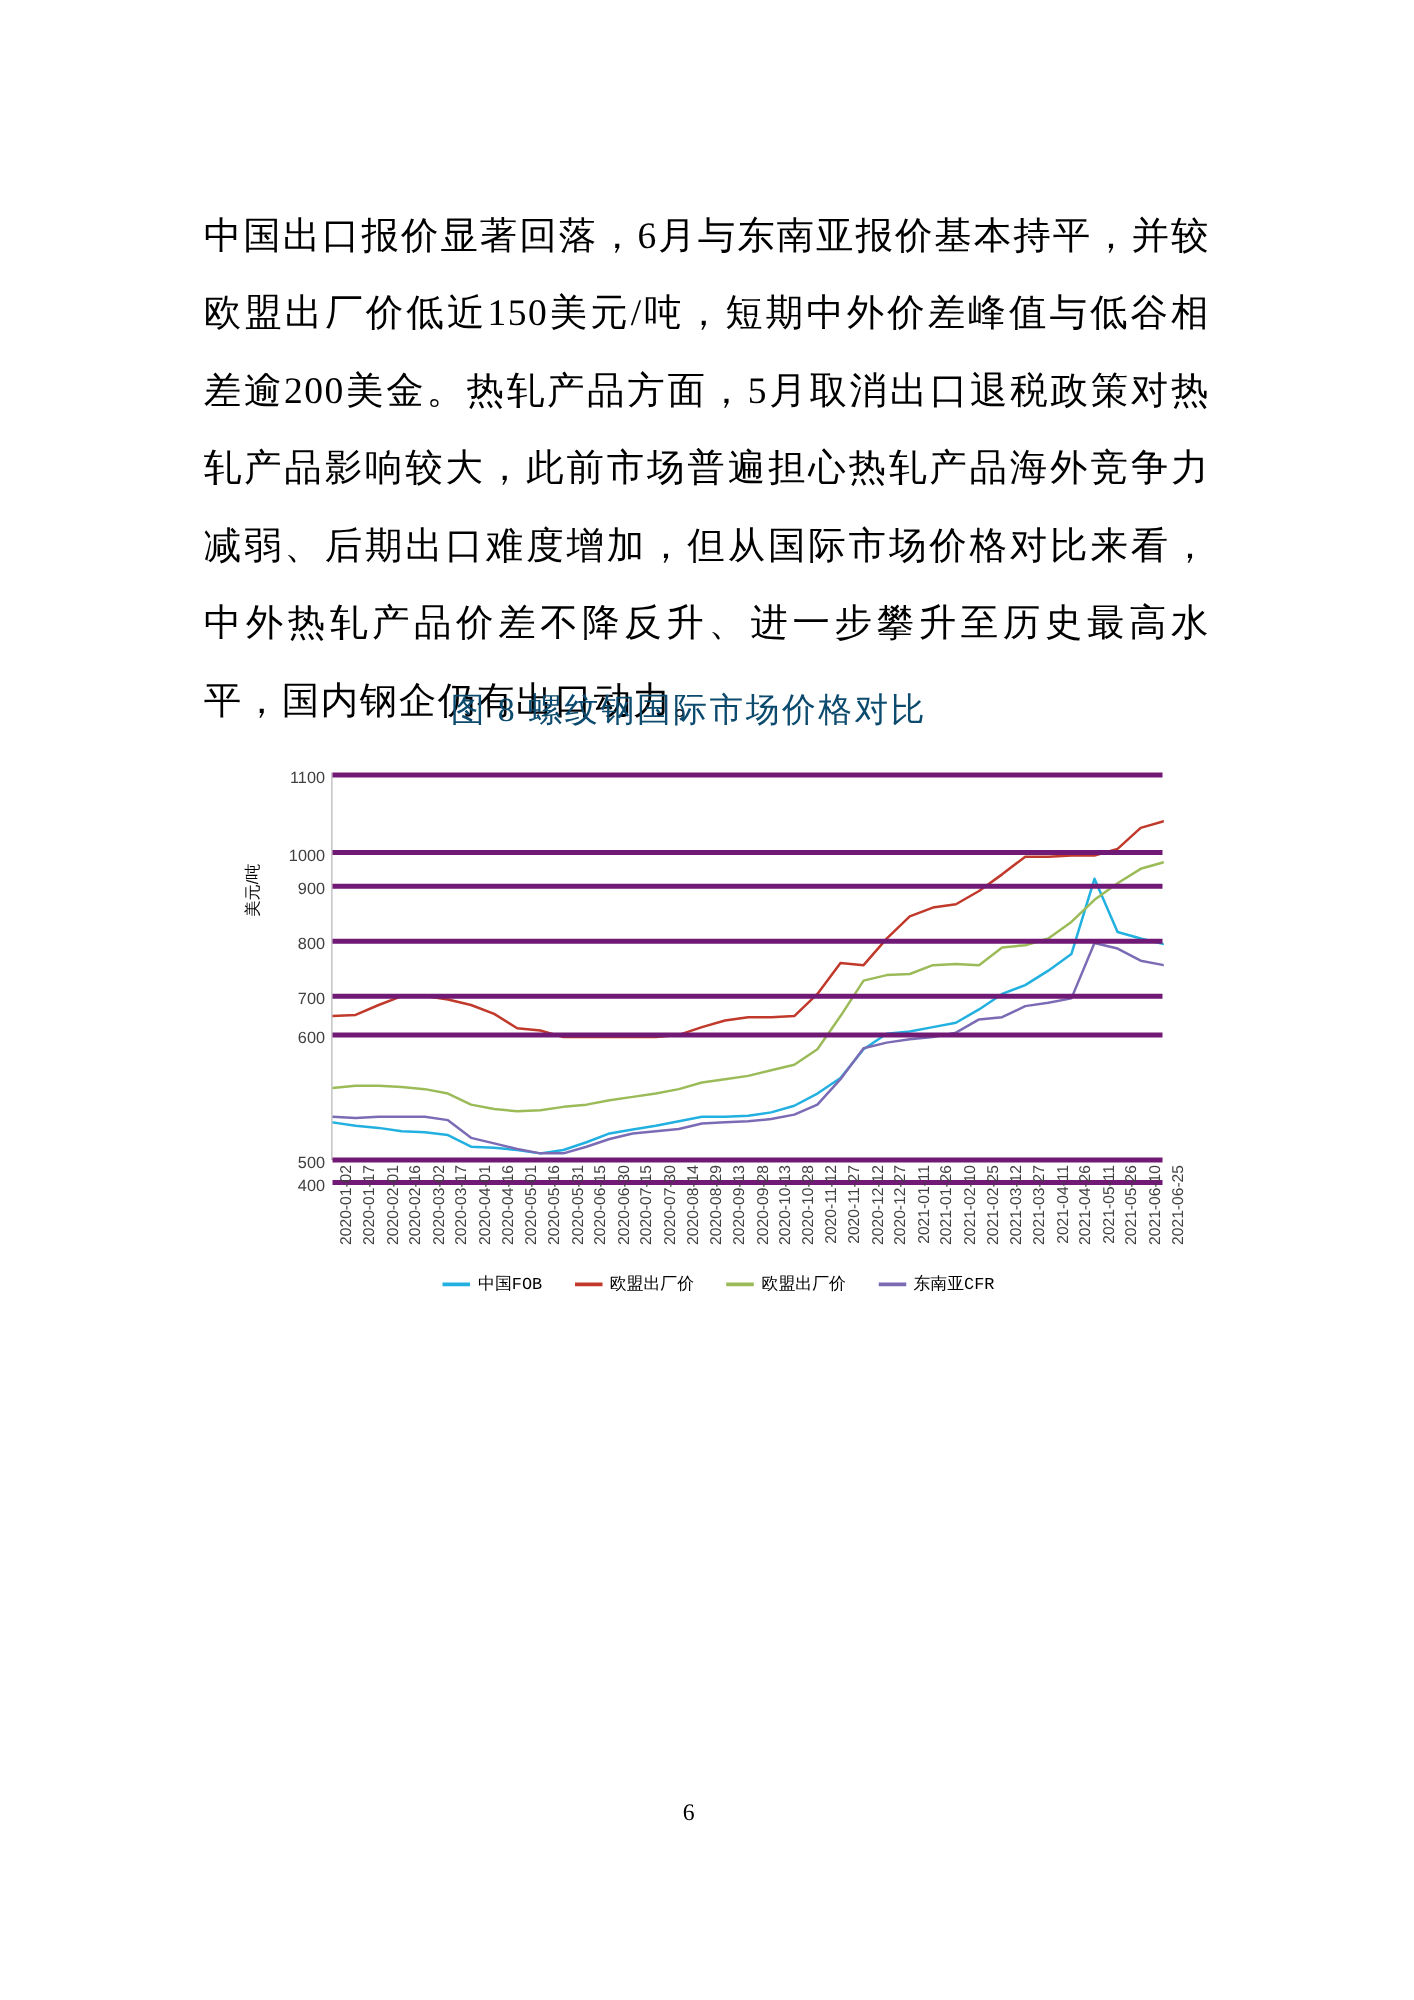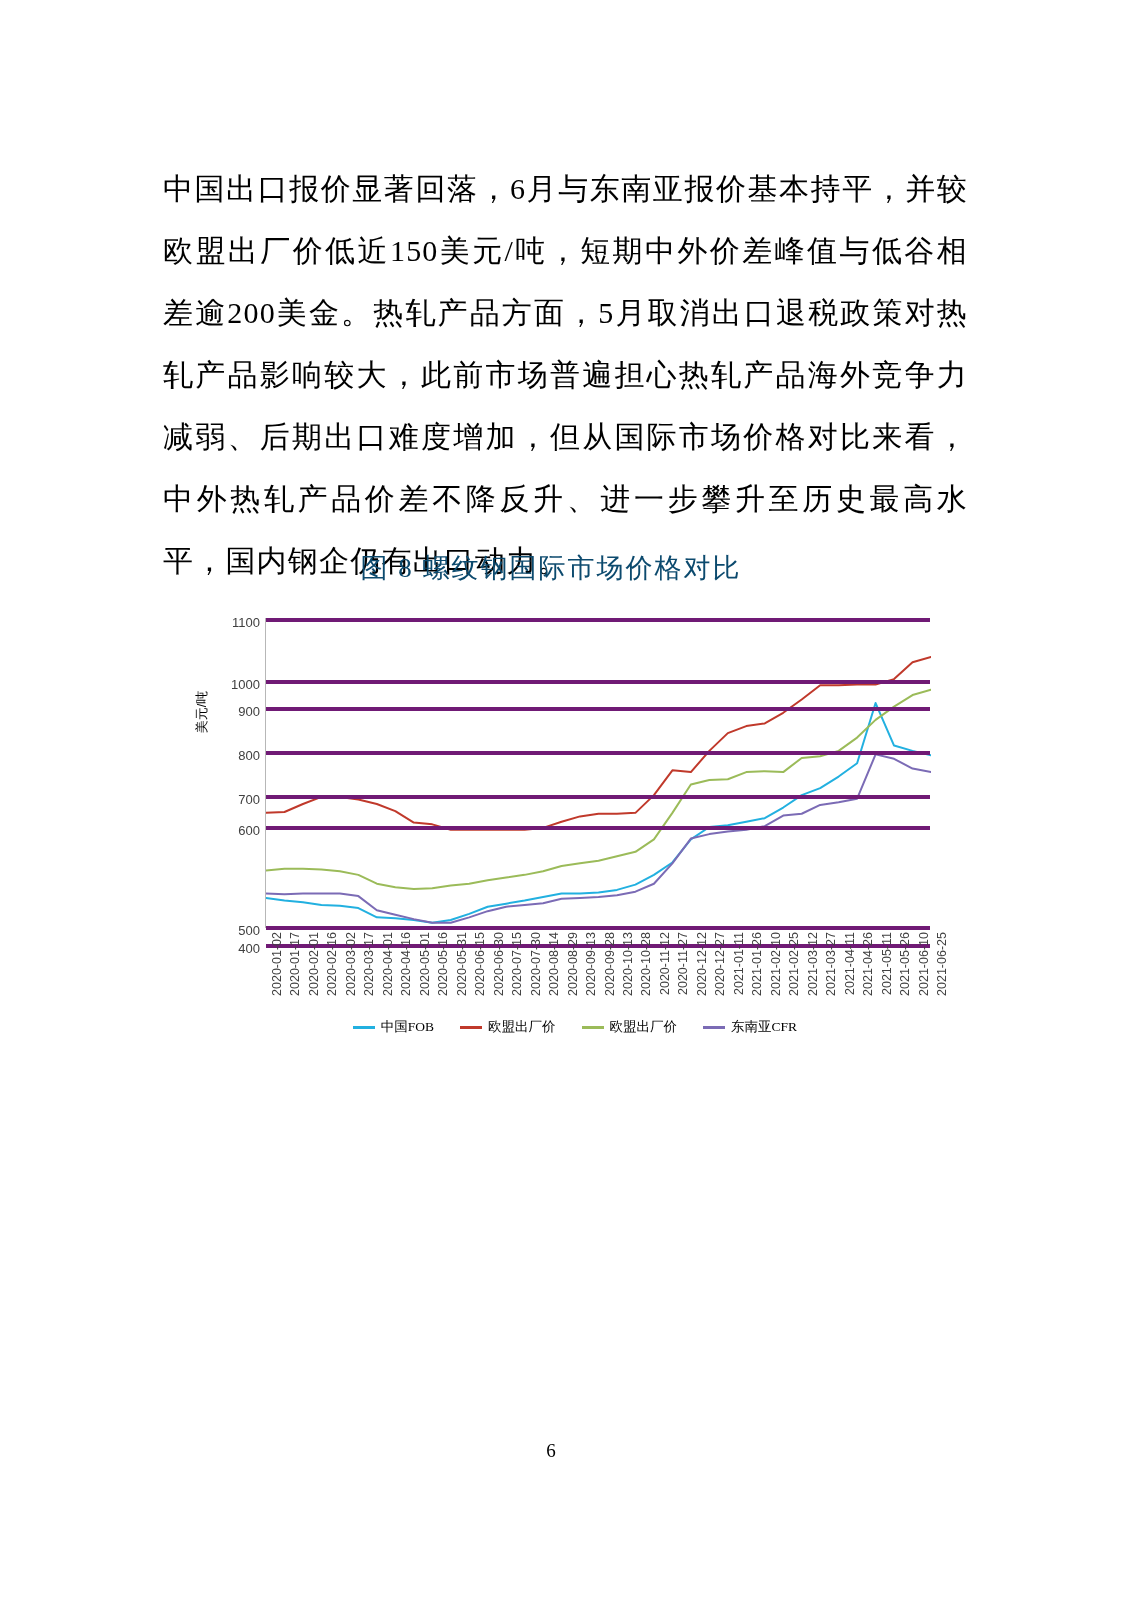--- a/index.html
+++ b/index.html
@@ -119,21 +119,21 @@
     width: 760px;
     display: flex;
     justify-content: center;
     gap: 26px;
     align-items: center;
   }
   .legend-item {
     display: flex;
     align-items: center;
     gap: 6px;
-    font-family: Liberation Serif, serif;
+    font-family: Liberation Mono, monospace;
     font-size: 13.5px;
     color: #000;
   }
   .swatch {
     display: inline-block;
     width: 22px;
     height: 3px;
   }
   .page-number {
     position: absolute;

